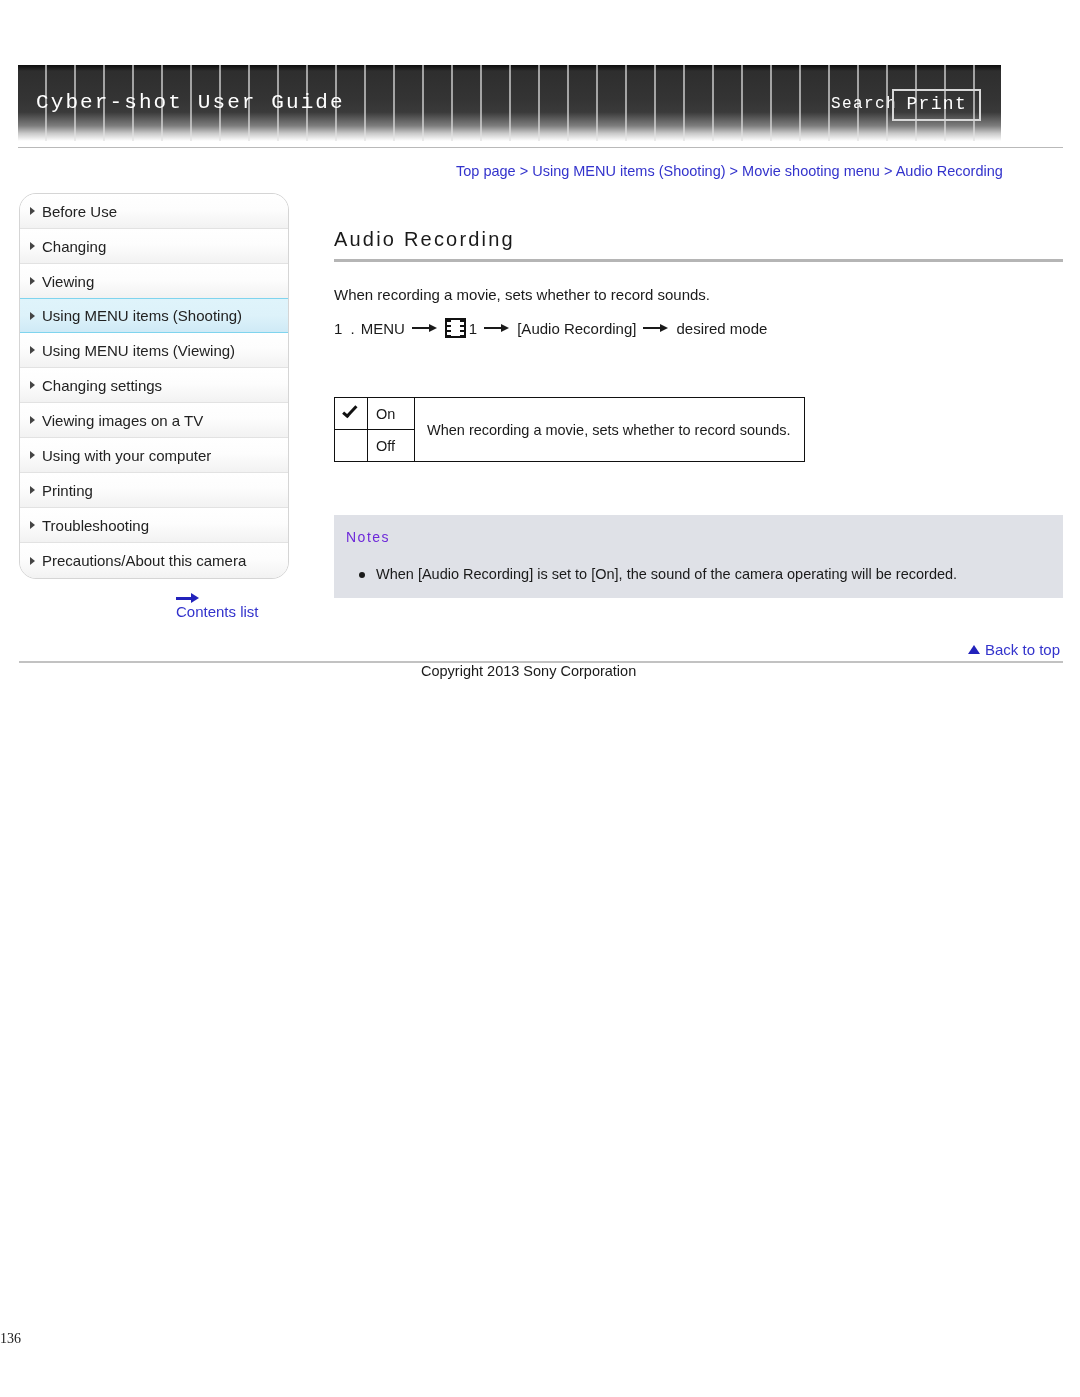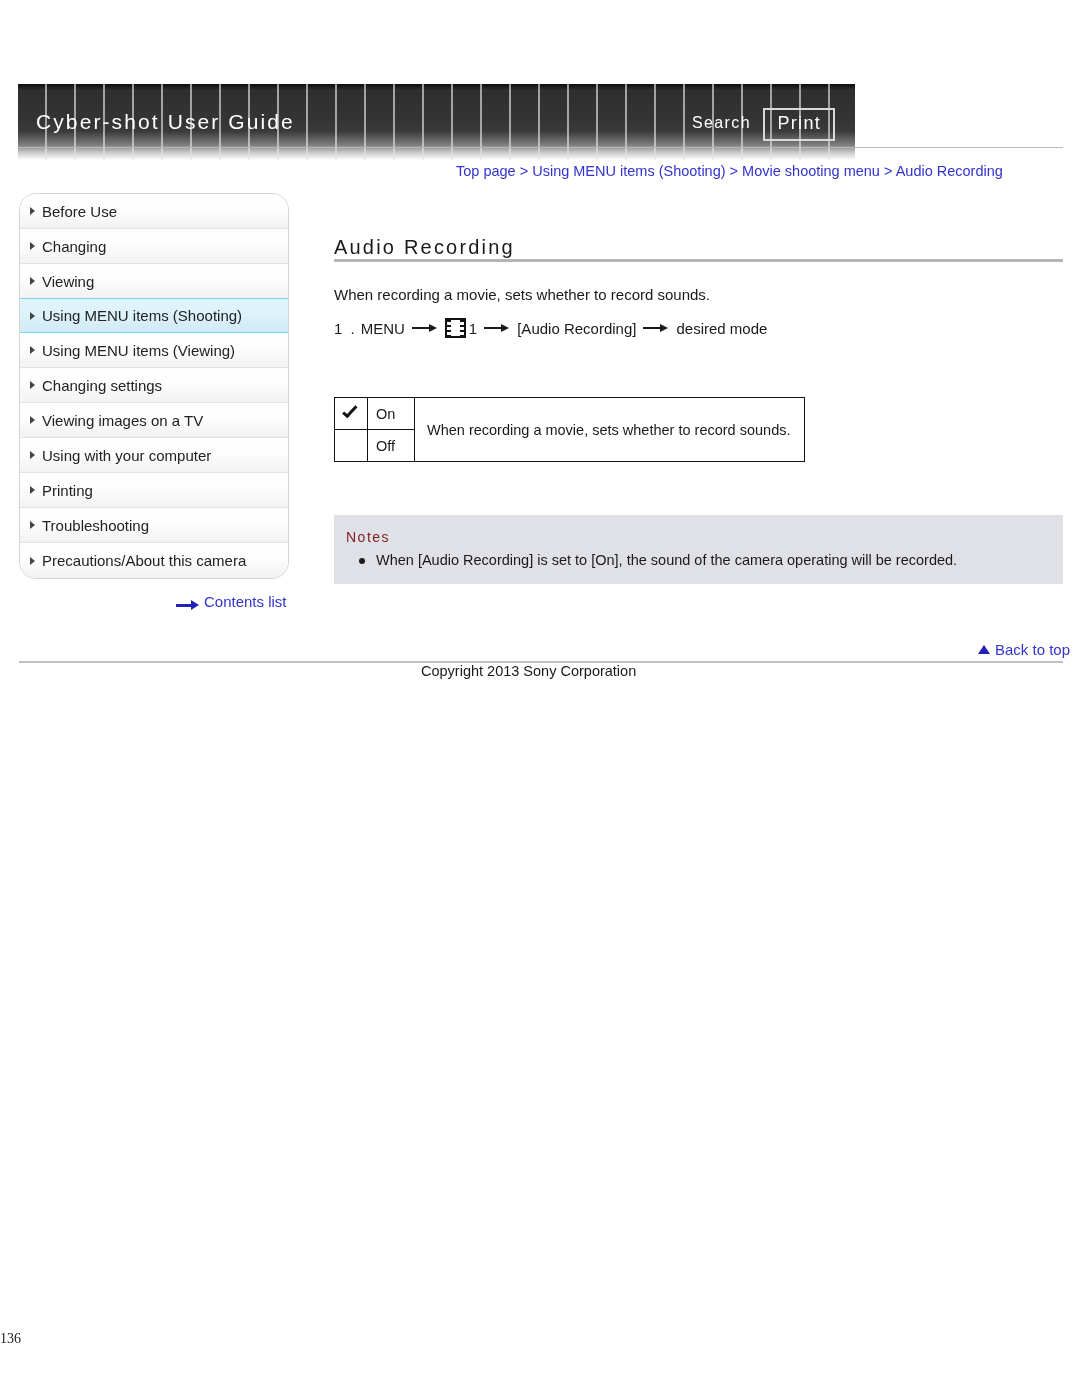--- a/index.html
+++ b/index.html
@@ -13,33 +13,34 @@
     position: relative;
     font-family: "Liberation Sans", sans-serif;
     color: #1a1a1a;
     overflow: hidden;
   }
 
   
   .banner {
     position: absolute;
     left: 18px;
-    top: 84px;
-    width: 837px;
+    top: 65px;
+    width: 983px;
     height: 76px;
     background:
       linear-gradient(to bottom,
         #0d0d0d 0%,
         #2e2e2e 8%,
         #343434 46%,
         #3a3a3a 62%,
         #7d7d7d 80%,
         #c9c9c9 90%,
         #ffffff 100%);
     overflow: hidden;
+    font-family: Liberation Mono, monospace;
   }
   .banner-stripes {
     position: absolute;
     inset: 0;
     background-image: repeating-linear-gradient(
       to right,
       rgba(255,255,255,0) 0px,
       rgba(255,255,255,0) 27px,
       rgba(225,225,225,0.65) 27px,
       rgba(225,225,225,0.65) 29px);
@@ -137,21 +138,22 @@
     margin-top: -1px;
   }
   .contents-link {
     position: absolute;
     left: 176px;
     top: 593px;
     font-size: 15px;
     color: #3333cc;
     white-space: nowrap;
     display: flex;
-    align-items: flex-end;
+    align-items: flex-start;
+    flex-direction: column;
   }
   .arrow-right {
     display: inline-block;
     width: 24px;
     height: 10px;
     margin-right: 4px;
     position: relative;
   }
   .arrow-right::before {
     content: "";
@@ -166,21 +168,21 @@
     left: 15px; top: 0px;
     width: 0; height: 0;
     border-left: 8px solid #2222bb;
     border-top: 5px solid transparent;
     border-bottom: 5px solid transparent;
   }
 
   .page-title {
     position: absolute;
     left: 334px;
-    top: 236px;
+    top: 228px;
     font-size: 20px;
     letter-spacing: 2.2px;
     color: #1a1a1a;
     white-space: nowrap;
   }
   .title-rule {
     position: absolute;
     left: 334px;
     top: 259px;
     width: 729px;
@@ -312,24 +314,24 @@
     position: absolute;
     left: 334px;
     top: 515px;
     width: 729px;
     background: #dfe1e7;
     padding: 14px 0 16px 0;
     box-sizing: border-box;
   }
   .notes-title {
     margin-left: 12px;
-    color: #7f1d1d;
+    color: #6d28d9;
     font-size: 14px;
     letter-spacing: 1.5px;
-    margin-bottom: 7px;
+    margin-bottom: 21px;
   }
   .notes-list { margin: 0; padding: 0; list-style: none; }
   .notes-list li {
     position: relative;
     padding-left: 30px;
     font-size: 14.5px;
     color: #1a1a1a;
     margin-left: 12px;
     white-space: nowrap;
   }
@@ -339,21 +341,21 @@
     left: 13px;
     top: 6px;
     width: 6px; height: 6px;
     border-radius: 50%;
     background: #1a1a1a;
   }
 
   
   .back-to-top {
     position: absolute;
-    right: 10px;
+    right: 20px;
     top: 641px;
     font-size: 15px;
     color: #3333cc;
     display: flex;
     align-items: center;
     white-space: nowrap;
   }
   .tri-up {
     display: inline-block;
     width: 0; height: 0;

